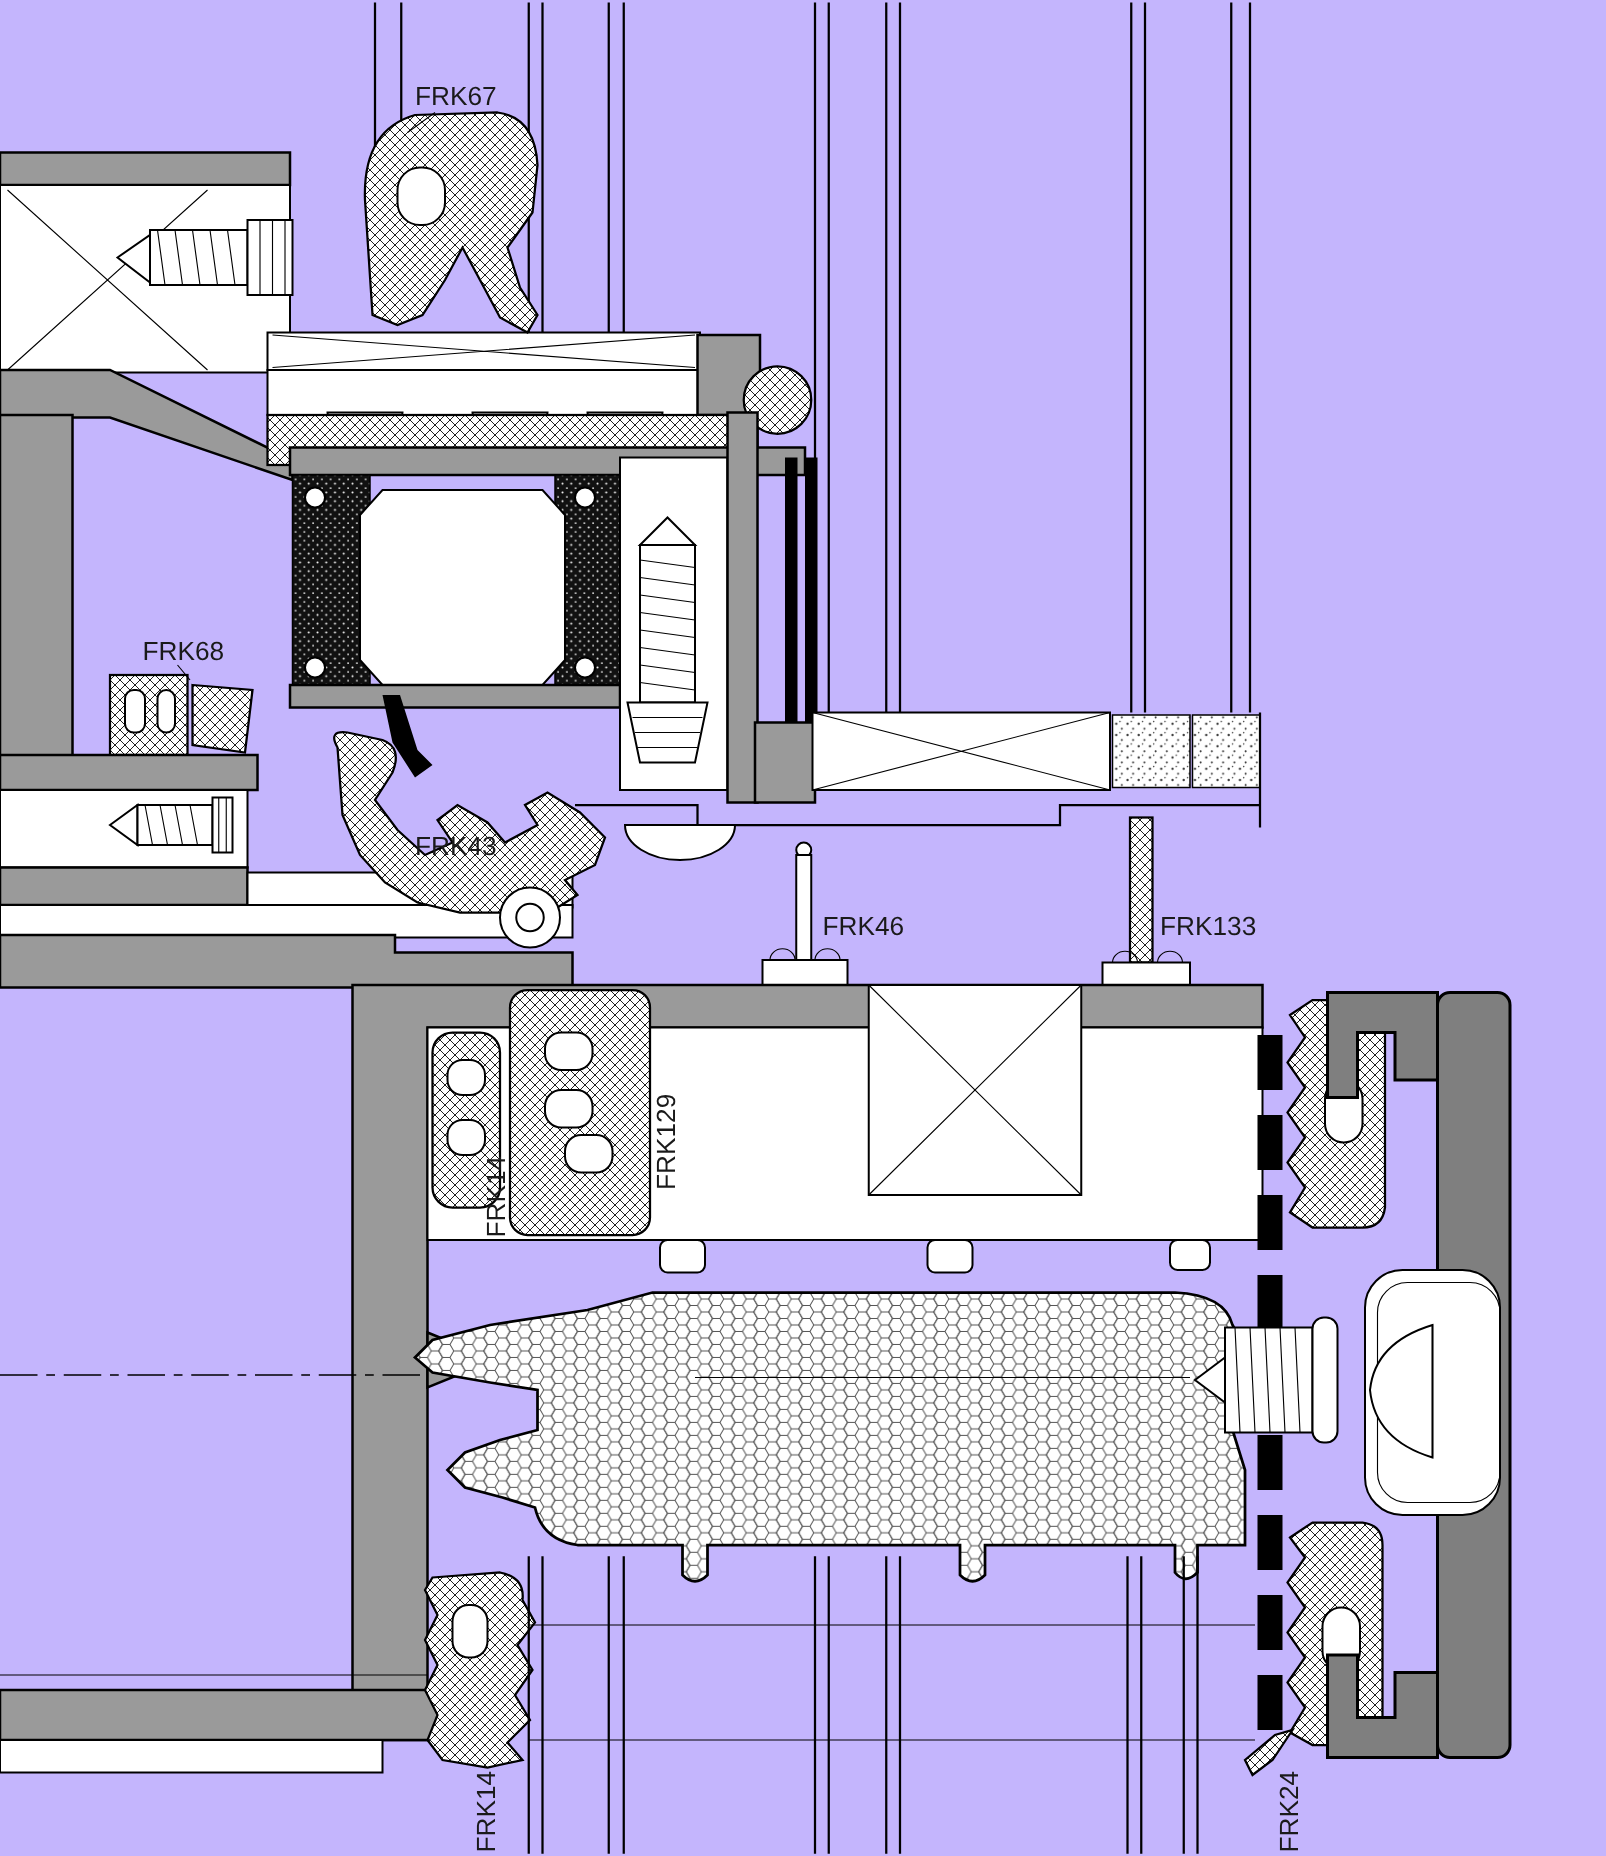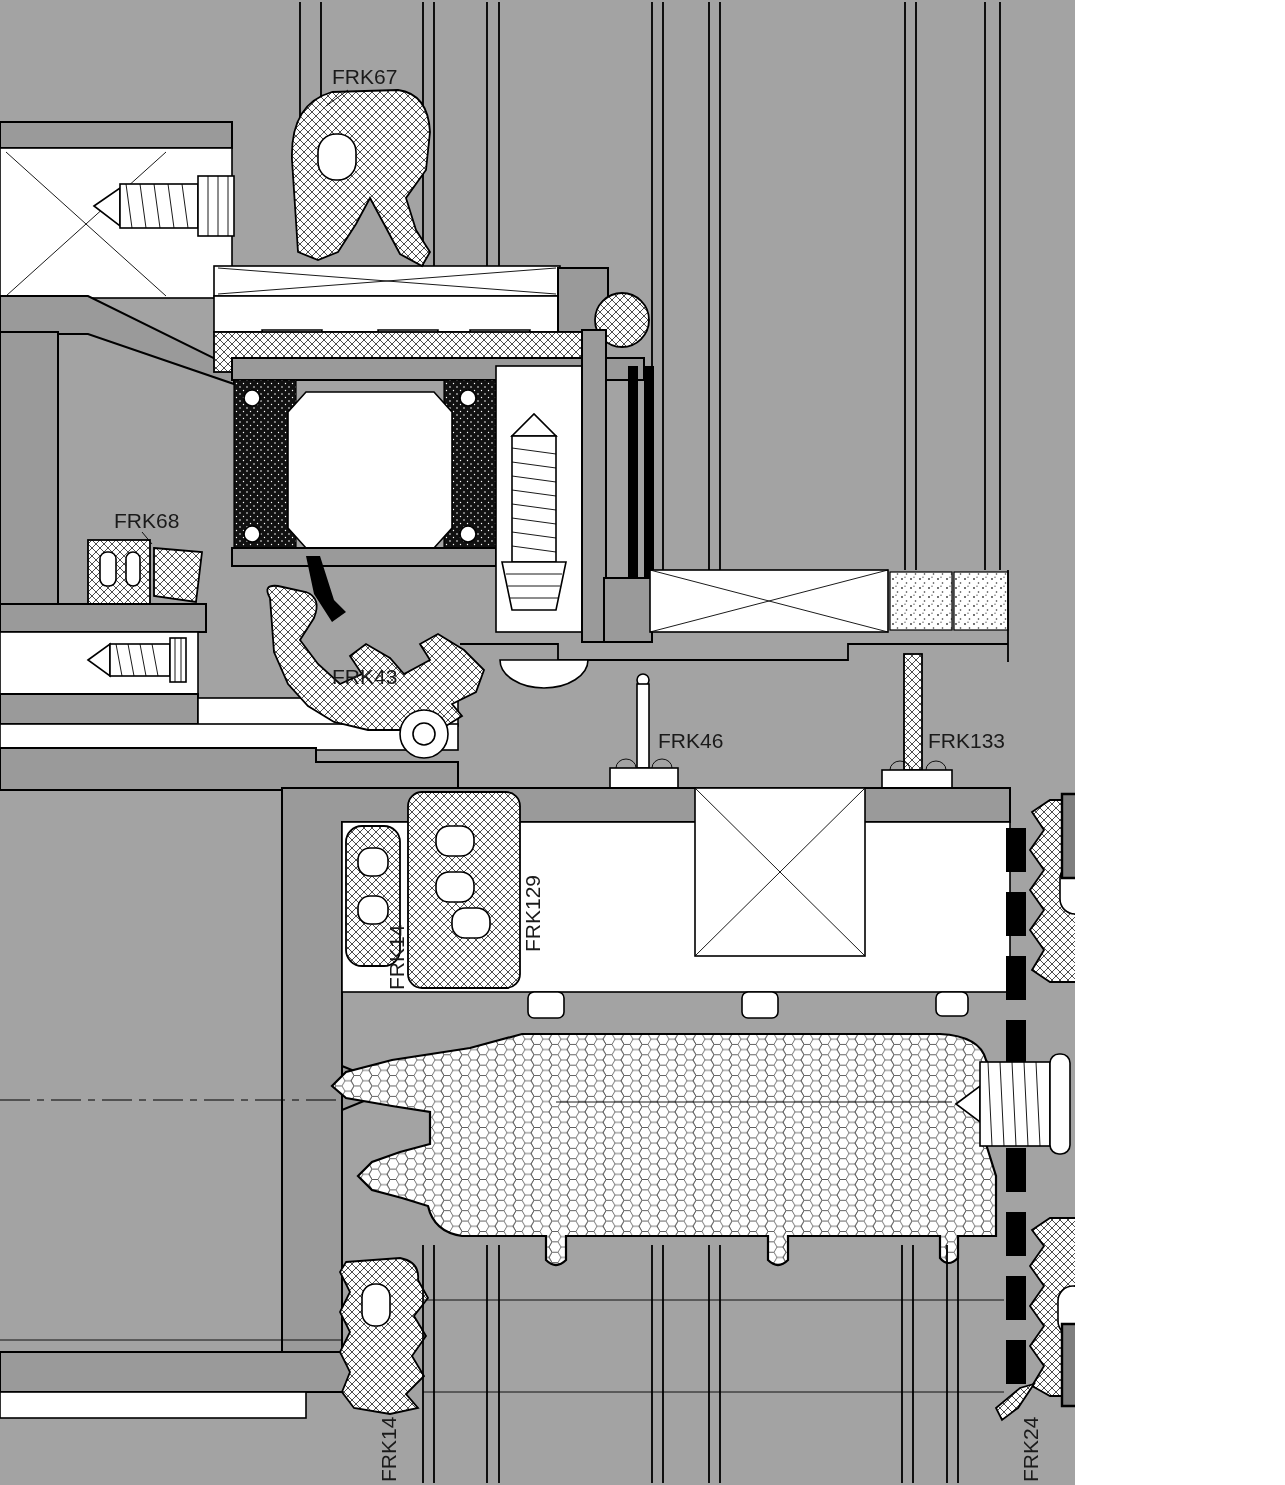--- a/index.html
+++ b/index.html
@@ -1,16 +1,16 @@
 <!DOCTYPE html>
 <html style="--profileGray: #9a9a9a; --capGray: #7f7f7f; --lineBlack: #000000;"><head>
 <meta charset="utf-8">
 <style>
   html,body{margin:0;padding:0;background:#fff;}
-  .canvas{width:1075px;height:1485px;position:relative;background:#a3a3a3;overflow:hidden;}
+  .canvas{width:1285px;height:1485px;position:relative;background:#c4b5fd;overflow:hidden;}
   svg{display:block;}
   .al{fill:var(--profileGray,#9a9a9a);stroke:#000;stroke-width:2;}
   .al2{fill:var(--capGray,#7f7f7f);stroke:#000;stroke-width:2.4;}
   .wh{fill:#fff;stroke:#000;stroke-width:1.6;}
   .xh{fill:url(#xhatch);stroke:#000;stroke-width:1.8;}
   .hexf{fill:url(#hexpat);stroke:#000;stroke-width:2.2;}
   .blk{fill:url(#blackdots);stroke:#000;stroke-width:1.2;}
   .stip{fill:url(#stipple);stroke:#000;stroke-width:1.2;}
   .solid{fill:#000;stroke:none;}
   .ln{fill:none;stroke:#000;stroke-width:1.8;}

